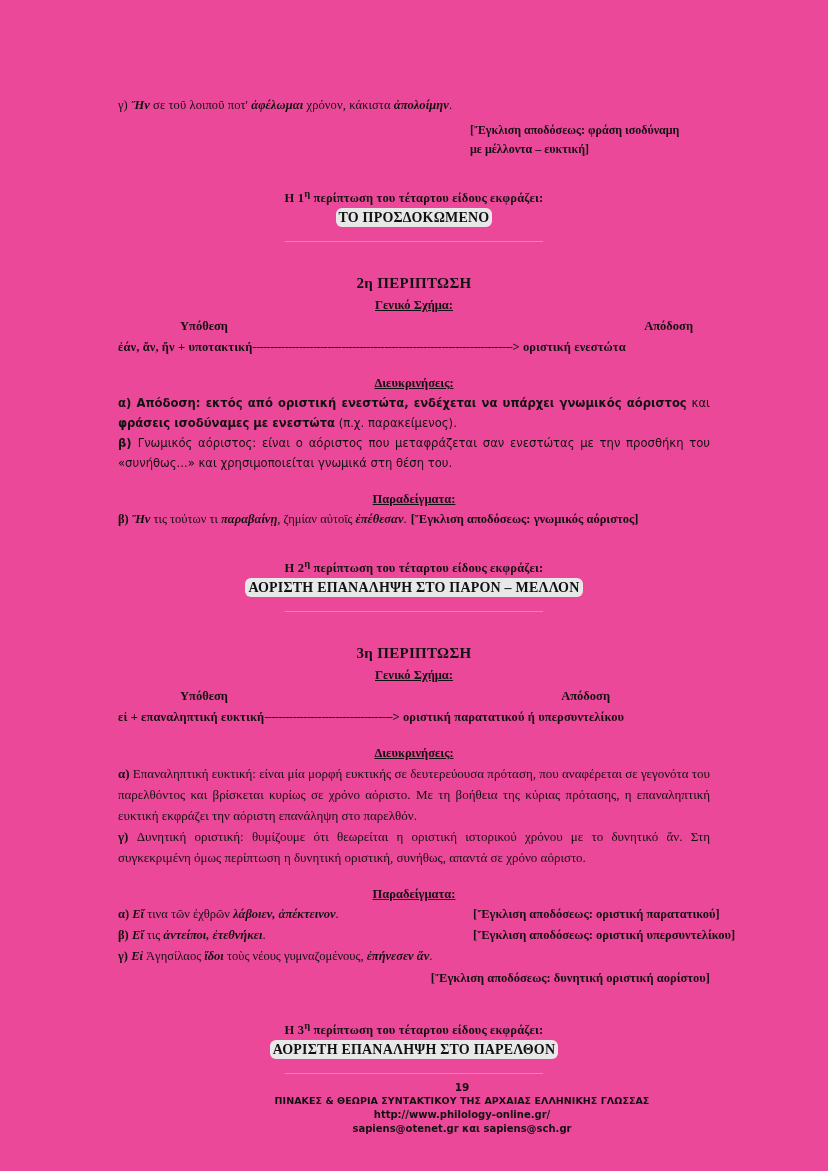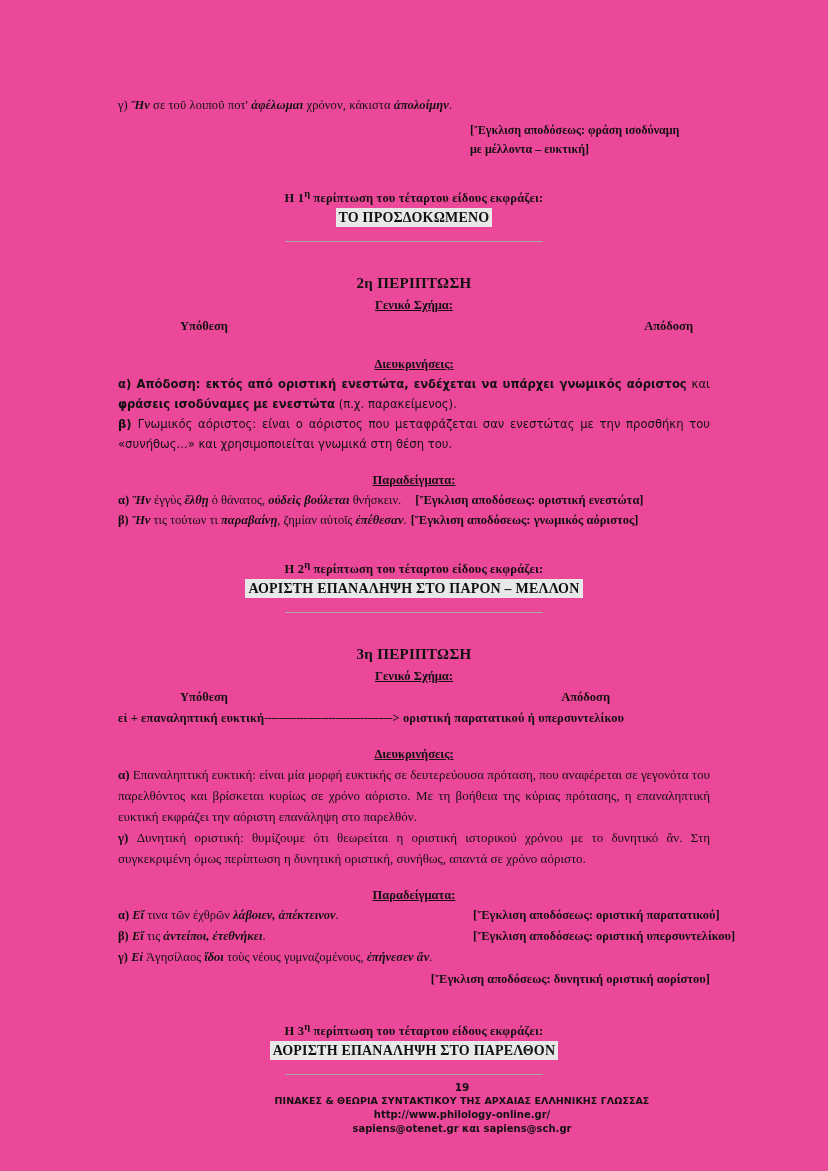--- a/index.html
+++ b/index.html
@@ -69,20 +69,21 @@
   }
   .case-result .l2 {
     font-weight: bold;
     font-size: 14px;
     line-height: 19px;
     letter-spacing: 0.2px;
     display: inline-block;
     background: #e8e8e8;
     padding: 0 3px;
     margin-top: 1px;
+    border-radius: 6px;
   }
   .sep {
     width: 258px;
     height: 0;
     border-top: 1px solid #a8a8a8;
     margin: 14px auto 0 auto;
   }
 
   .case-title {
     text-align: center;
@@ -237,30 +238,30 @@
       <div class="sep"></div>
     </div>
 
     <div class="case-title">2η ΠΕΡΙΠΤΩΣΗ</div>
     <div class="subhead"><span>Γενικό Σχήμα:</span></div>
 
     <div class="scheme-labels serif">
       <span class="lab-l">Υπόθεση</span>
       <span class="lab-r">Απόδοση</span>
     </div>
+    <div class="scheme-flow serif"><span>ἐάν, ἄν, ἤν + υποτακτική</span><span class="dashes">-------------------------------------------------------------------------</span><span>&gt;</span><span> οριστική ενεστώτα</span></div>
 
     <div class="sec-head serif"><span>Διευκρινήσεις:</span></div>
 
     <p class="para"><span class="b">α) Απόδοση: εκτός από οριστική ενεστώτα, ενδέχεται να υπάρχει </span><span class="b">γνωμικός αόριστος</span><span> και </span><span class="b">φράσεις ισοδύναμες με ενεστώτα</span><span> (π.χ. παρακείμενος).</span></p>
 
     <p class="para"><span class="b">β) </span><span>Γνωμικός αόριστος: είναι ο αόριστος που μεταφράζεται σαν ενεστώτας με την προσθήκη του «συνήθως...» και χρησιμοποιείται γνωμικά στη θέση του.</span></p>
 
     <div class="sec-head serif"><span>Παραδείγματα:</span></div>
 
-    <div class="ex-row serif"><span class="b">α) </span><span class="lemma">Ἤν</span><span> ἐγγὺς </span><span class="lemma">ἔλθῃ</span><span> ὁ θάνατος, </span><span class="lemma">οὐδεὶς βούλεται</span><span> θνήσκειν.</span><span class="note" style="margin-left:14px;">[Ἔγκλιση αποδόσεως: οριστική ενεστώτα]</span></div>
 
     <div class="ex-row serif"><span class="b">β) </span><span class="lemma">Ἤν</span><span> τις τούτων τι </span><span class="lemma">παραβαίνῃ</span><span>, ζημίαν αὐτοῖς </span><span class="lemma">ἐπέθεσαν</span><span>.</span><span class="note" style="margin-left:4px;">[Ἔγκλιση αποδόσεως: γνωμικός αόριστος]</span></div>
 
     <div class="case-result">
       <div class="l1"><span>Η 2</span><sup>η</sup><span> περίπτωση του τέταρτου είδους εκφράζει:</span></div>
       <div class="l2">ΑΟΡΙΣΤΗ ΕΠΑΝΑΛΗΨΗ ΣΤΟ ΠΑΡΟΝ – ΜΕΛΛΟΝ</div>
       <div class="sep"></div>
     </div>
 
     <div class="case-title">3η ΠΕΡΙΠΤΩΣΗ</div>

